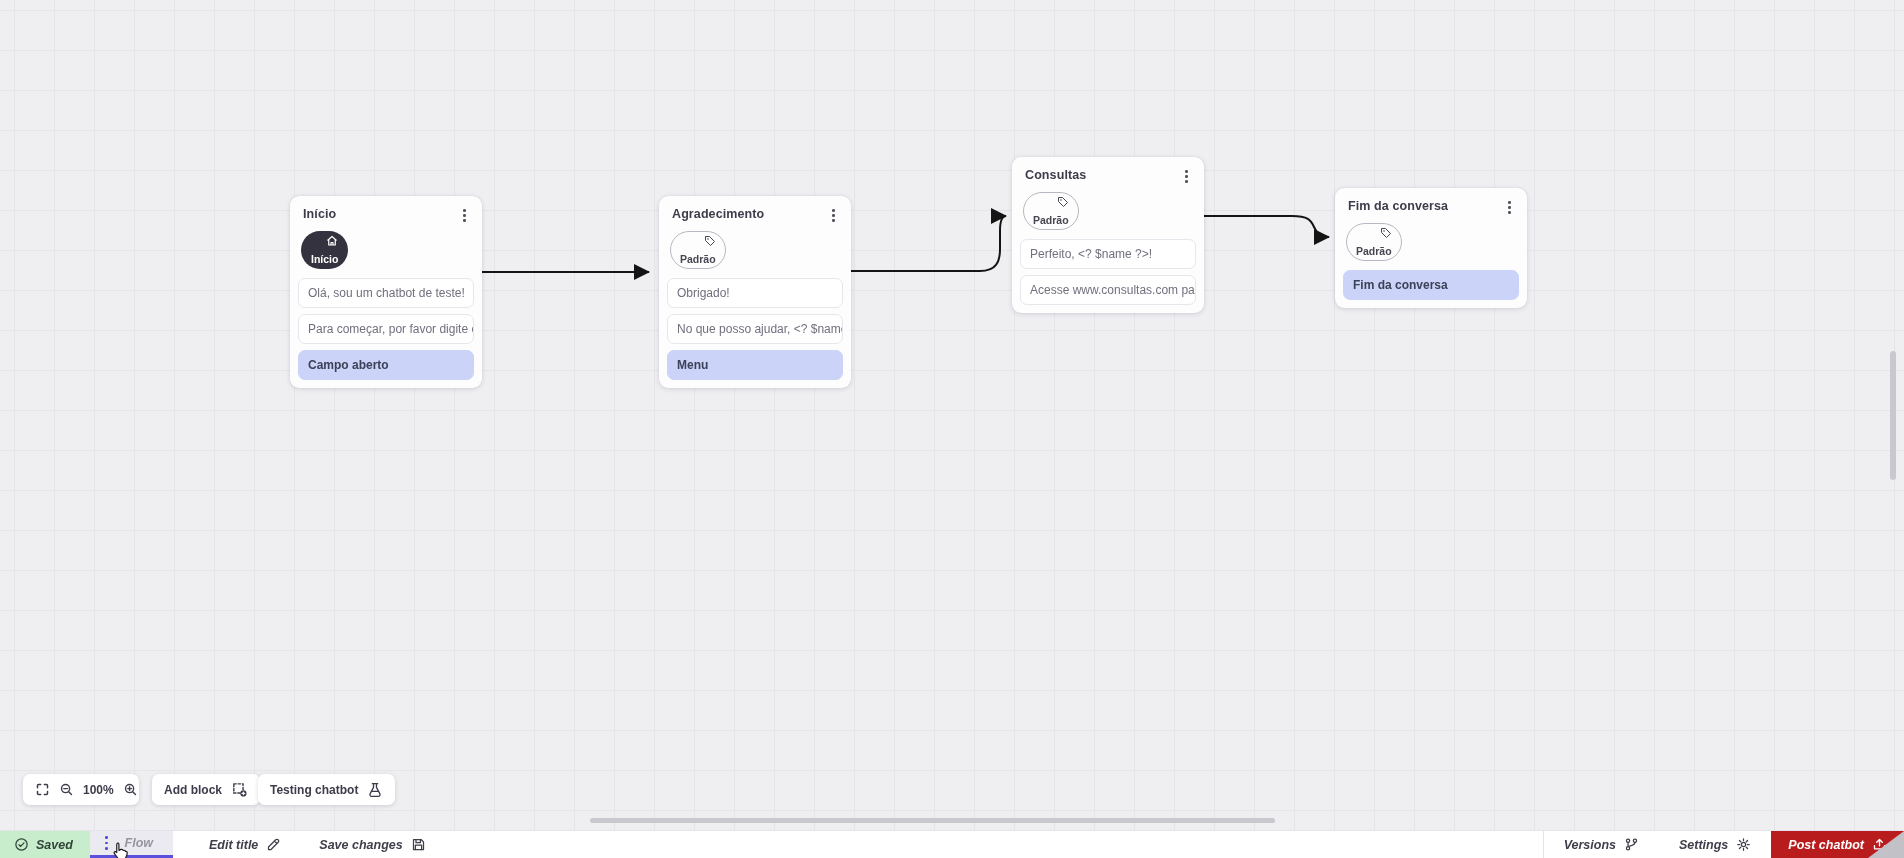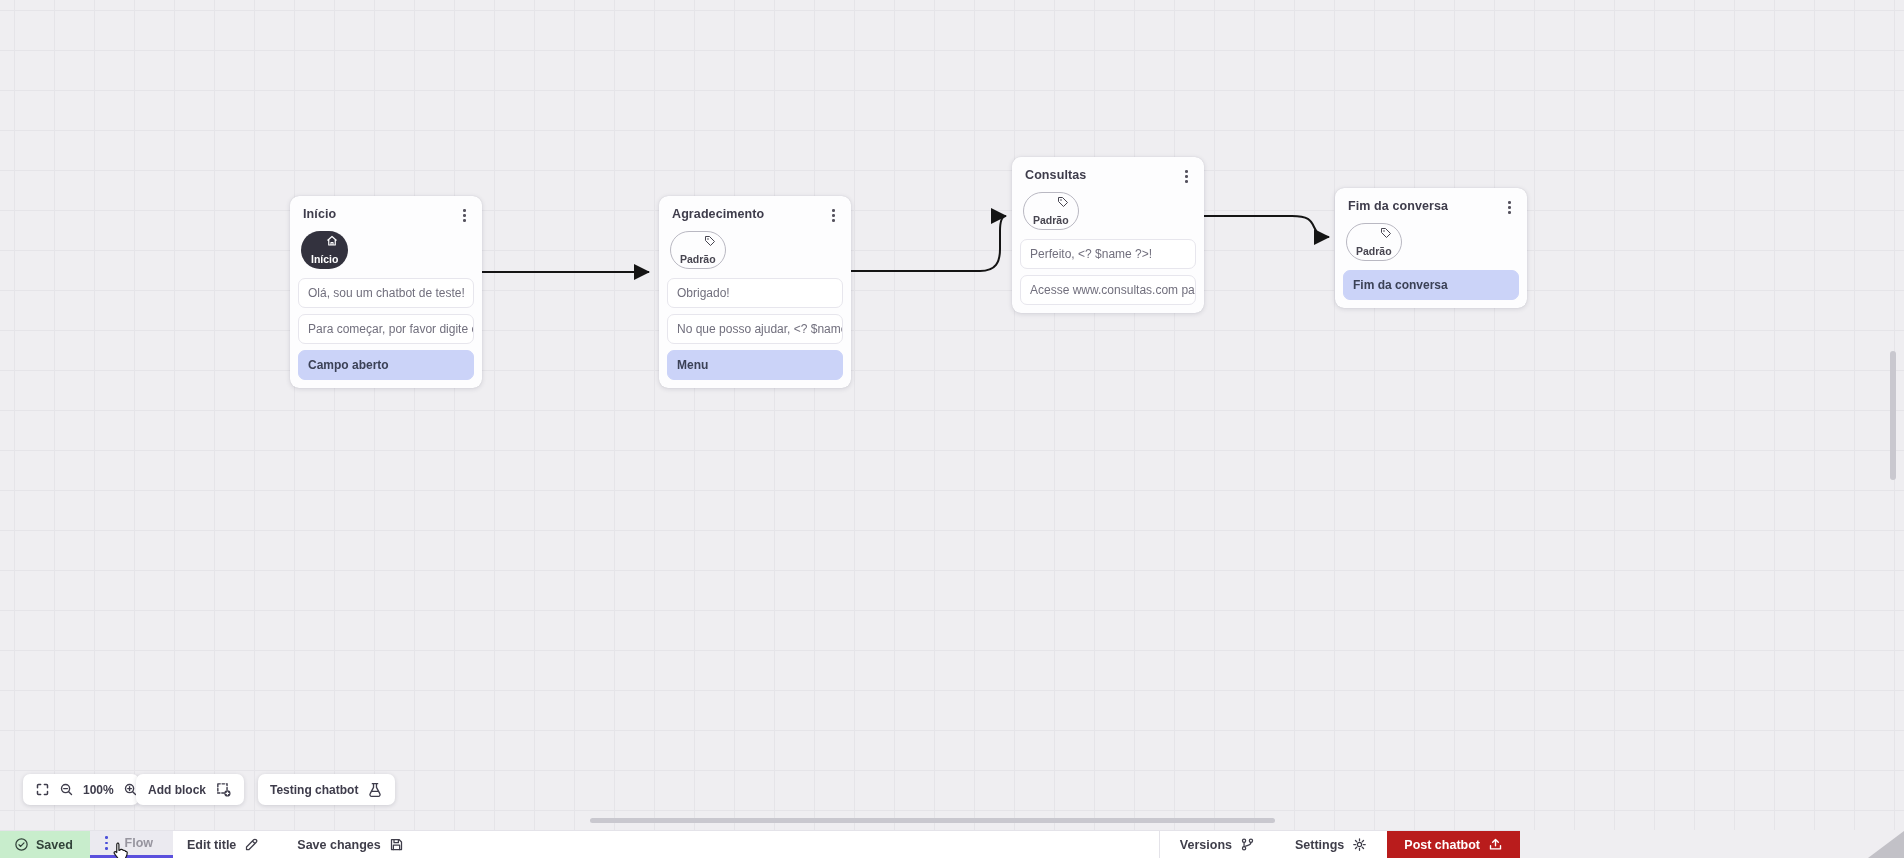--- a/index.html
+++ b/index.html
@@ -43,23 +43,23 @@
     position:absolute;top:774px;height:31px;background:#fff;border-radius:7px;
     box-shadow:0 1px 4px rgba(40,40,60,.16);display:flex;align-items:center;gap:9px;
     padding:0 12px;font-size:12px;font-weight:bold;color:#3e3c4b;box-sizing:border-box;
   }
   .tool-card .icon-btn{display:flex;align-items:center;cursor:pointer;}
   
   .h-thumb{position:absolute;left:590px;top:818px;width:685px;height:5px;border-radius:3px;background:#c9c8cf;}
   .v-thumb{position:absolute;left:1890px;top:351px;width:6px;height:129px;border-radius:3px;background:#c9c8cf;}
   
   .bottombar{
-    position:absolute;left:0;bottom:0;width:1520px;height:28px;background:#fff;
+    position:absolute;left:0;bottom:0;width:1904px;height:28px;background:#fff;
     border-top:1px solid #e4e3e9;display:flex;align-items:stretch;
-    font-size:12.5px;color:#3f3e4a;box-sizing:border-box;
+    font-size:12.5px;color:#3f3e4a;box-sizing:border-box;font-style:italic;
   }
   .bb-item{display:flex;align-items:center;gap:8px;padding:0 16px;cursor:pointer;font-weight:bold;}
   .bb-saved{background:#c8edcc;color:#32433a;gap:7px;padding:0 17px 0 14px;}
   .bb-flow{position:relative;background:#ebeaf0;color:#97959f;gap:13px;padding:0 20px 0 11px;
            border-bottom:3px solid #5b50dd;box-sizing:border-box;}
   .bb-flow .kebab i{background:#4b4fd9;}
   .bb-spacer{flex:1;}
   .bb-divider{width:1px;background:#e4e3e9;margin:0;}
   .bb-post{background:#b91c1c;color:#fff;padding:0 17px;position:relative;overflow:hidden;}
   .corner-artifact{
@@ -180,21 +180,21 @@
     </span>
     <span>100%</span>
     <span class="icon-btn">
       <svg class="ic" width="15" height="15" viewBox="0 0 24 24" fill="none" stroke="#3e3c4b" stroke-width="2.2" stroke-linecap="round">
           <circle cx="10.5" cy="10.5" r="6.5"></circle>
           <path d="M15.5 15.5 L20 20 M7.5 10.5 h6 M10.5 7.5 v6"></path>
         </svg>
     </span>
   </div>
 
-  <div class="tool-card" style="left:136px;">
+  <div class="tool-card" style="left:152px;">
     <span>Add block</span>
     <svg class="ic" width="17" height="17" viewBox="0 0 24 24" fill="none" stroke="#3e3c4b" stroke-width="2" stroke-linecap="round">
         <path stroke-dasharray="3.4 2.6" d="M4 4 h13 v13 h-13 Z"></path>
         <circle cx="17.5" cy="17.5" r="4.4" fill="#3e3c4b" stroke="none"></circle>
         <path d="M17.5 15.6 v3.8 M15.6 17.5 h3.8" stroke="#fff" stroke-width="1.6"></path>
       </svg>
   </div>
 
   <div class="tool-card" style="left:258px;">
     <span>Testing chatbot</span>
@@ -219,21 +219,21 @@
 
   <div class="bb-item bb-flow">
     <span class="kebab">
         <i></i>
         <i></i>
         <i></i>
       </span>
     <span>Flow</span>
   </div>
 
-  <div class="bb-item" style="padding-left:14px;align-items:center;">
+  <div class="bb-item" style="padding-left:36px;align-items:center;">
     <span>Edit title</span>
     <svg class="ic" width="15" height="15" viewBox="0 0 24 24" fill="none" stroke="#3f3e4a" stroke-width="2" stroke-linecap="round" stroke-linejoin="round">
         <path d="M4 20 h4 L19.5 8.5 a2 2 0 0 0 -4 -4 L4 16 Z M13.5 6.5 l4 4"></path>
       </svg>
   </div>
 
   <div class="bb-item" style="padding-left:22px;">
     <span>Save changes</span>
     <svg class="ic" width="15" height="15" viewBox="0 0 24 24" fill="none" stroke="#3f3e4a" stroke-width="2" stroke-linecap="round" stroke-linejoin="round">
         <path d="M4 4 h12 l4 4 v12 H4 Z"></path>

